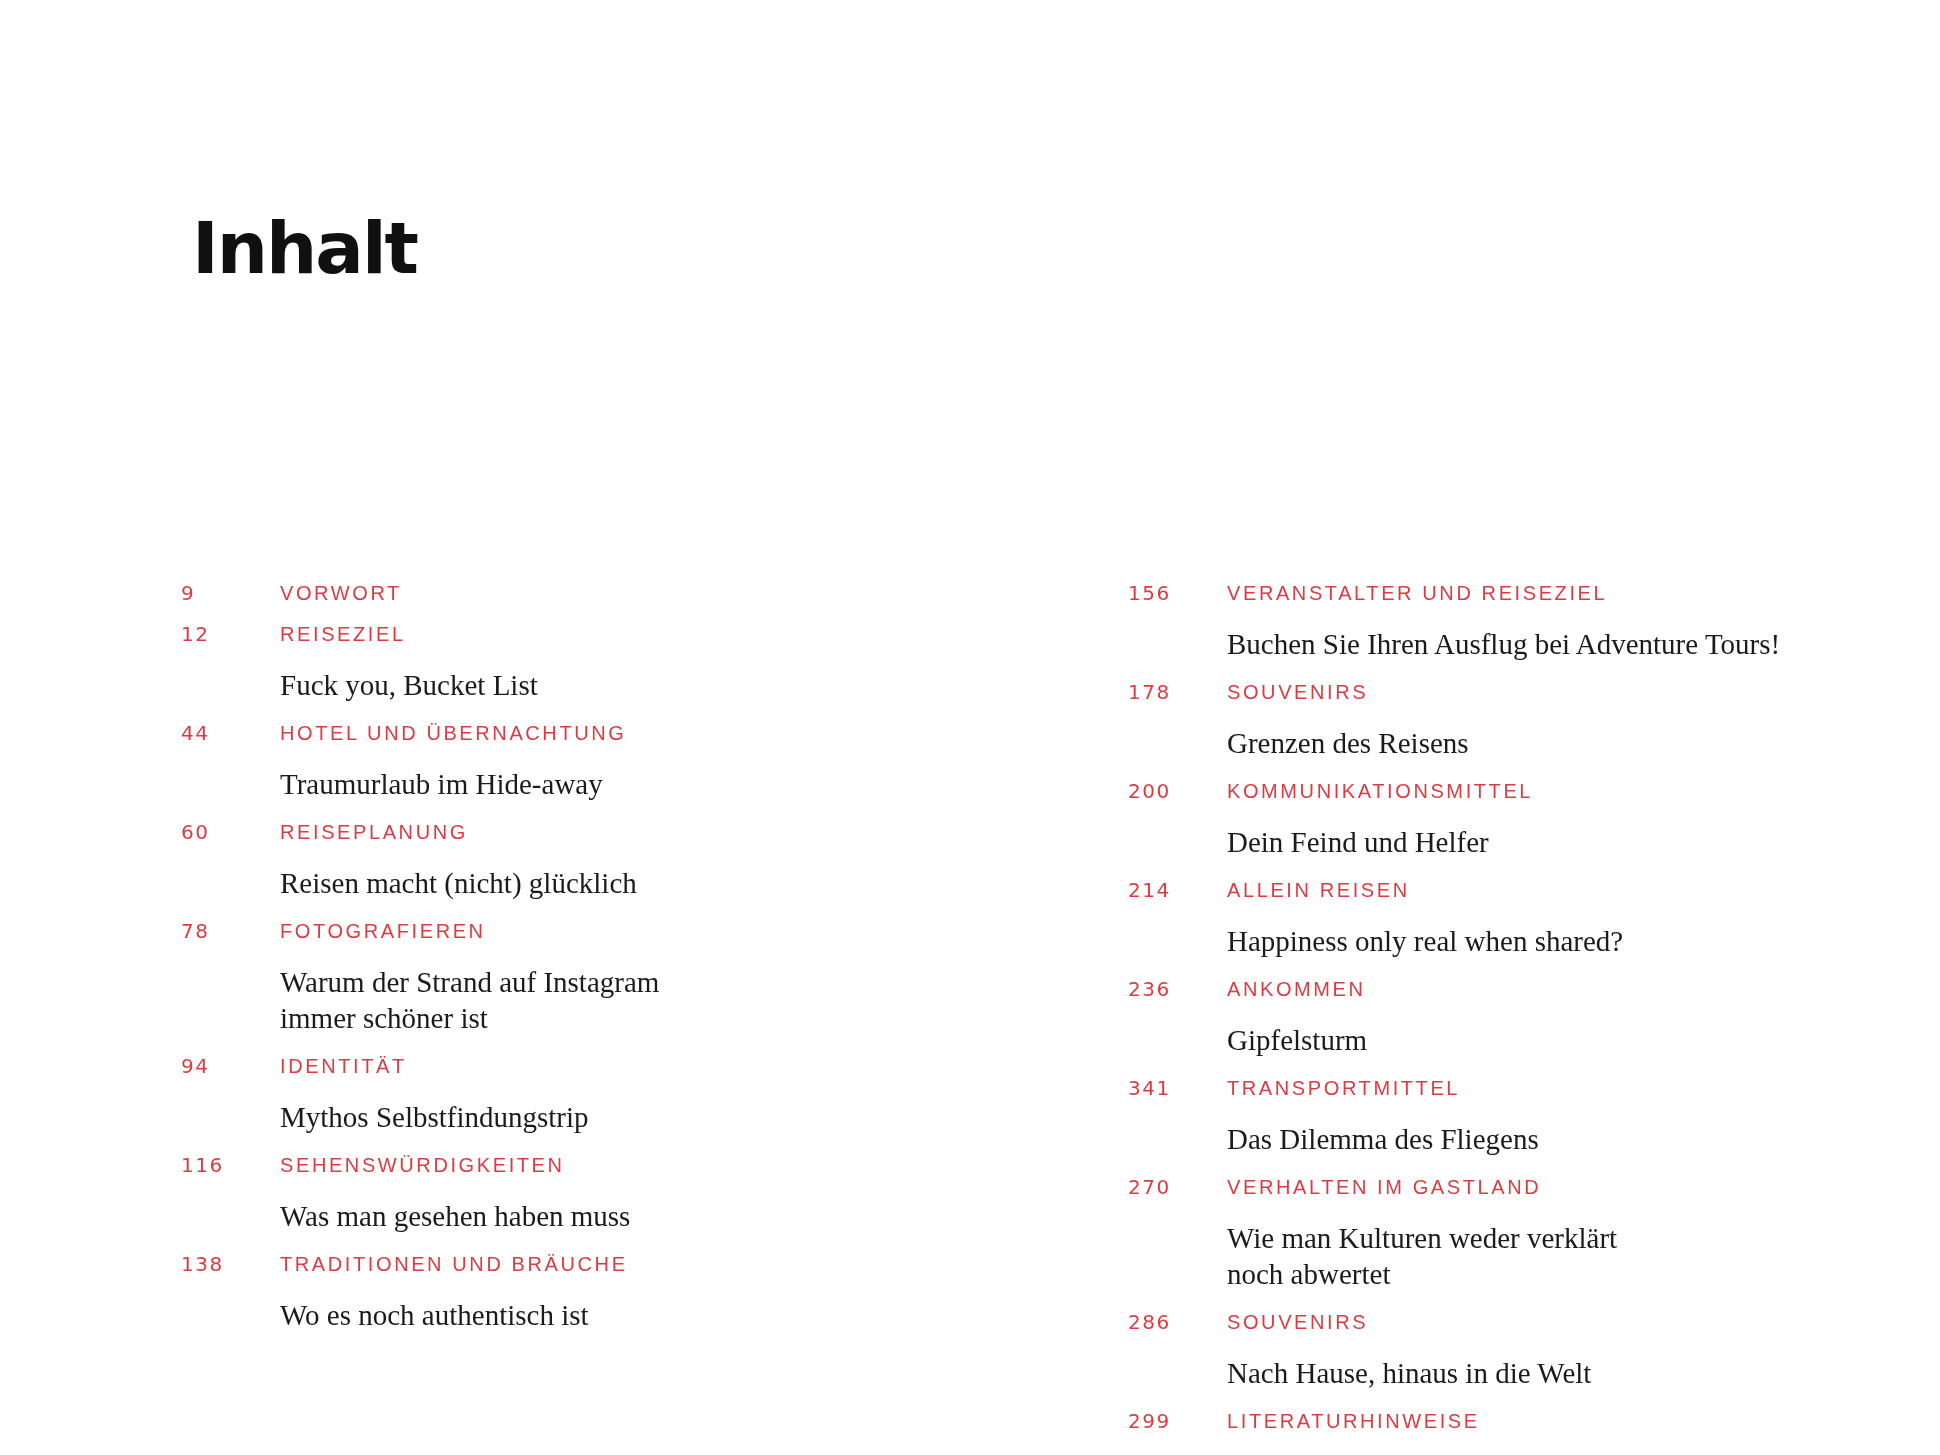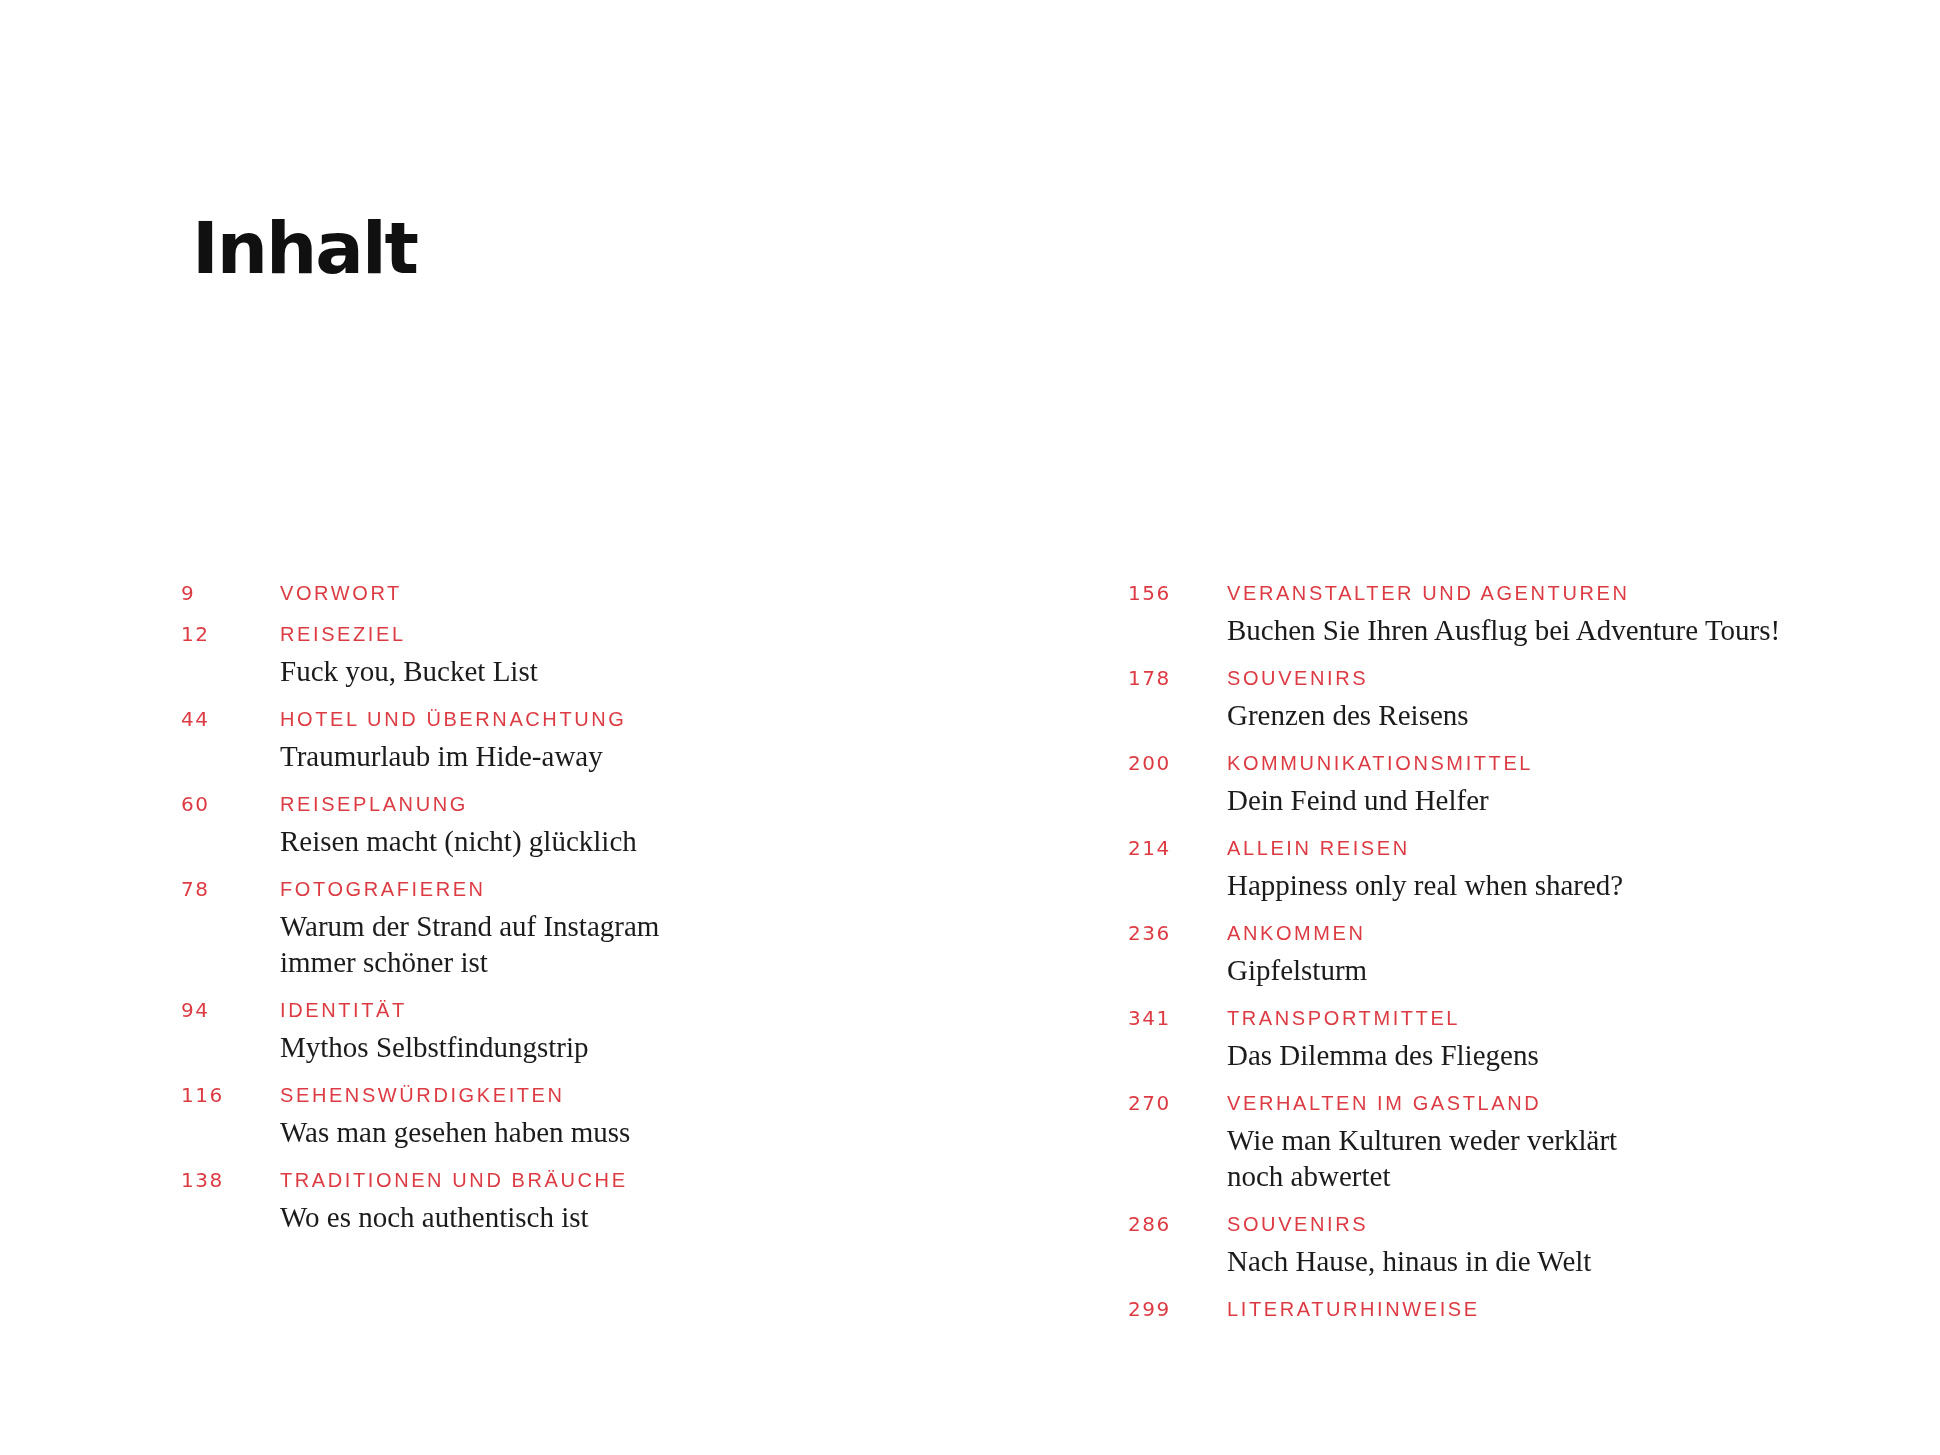--- a/index.html
+++ b/index.html
@@ -47,21 +47,21 @@
   }
   .toc-heading {
     font-family: Liberation Sans, sans-serif;
     font-size: 20px;
     line-height: 22px;
     letter-spacing: 2.6px;
     color: #dd3b43;
     white-space: nowrap;
   }
   .toc-sub {
-    margin-top: 8px;
+    margin-top: 22px;
   }
   .toc-sub-line {
     font-family: "Liberation Serif", serif;
     font-size: 29px;
     line-height: 36px;
     color: #1b1b1b;
     white-space: nowrap;
   }
 </style>
 </head>
@@ -140,21 +140,21 @@
             <div class="toc-sub-line">Wo es noch authentisch ist</div>
           </div>
         </div>
       </div>
     </section>
 
   <section class="toc-column right">
       <div class="toc-entry">
         <span class="toc-page-num">156</span>
         <div class="toc-text">
-          <div class="toc-heading">VERANSTALTER UND AGENTUREN</div>
+          <div class="toc-heading">VERANSTALTER UND REISEZIEL</div>
           <div class="toc-sub">
             <div class="toc-sub-line">Buchen Sie Ihren Ausflug bei Adventure Tours!</div>
           </div>
         </div>
       </div>
       <div class="toc-entry">
         <span class="toc-page-num">178</span>
         <div class="toc-text">
           <div class="toc-heading">SOUVENIRS</div>
           <div class="toc-sub">

